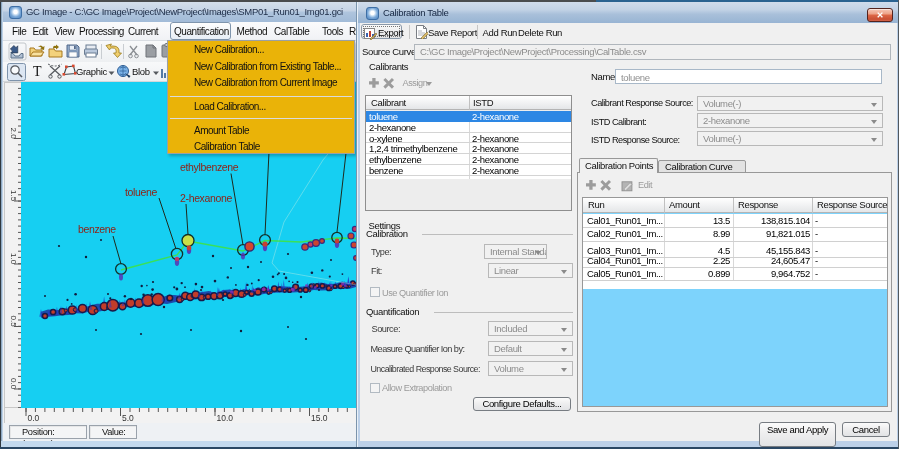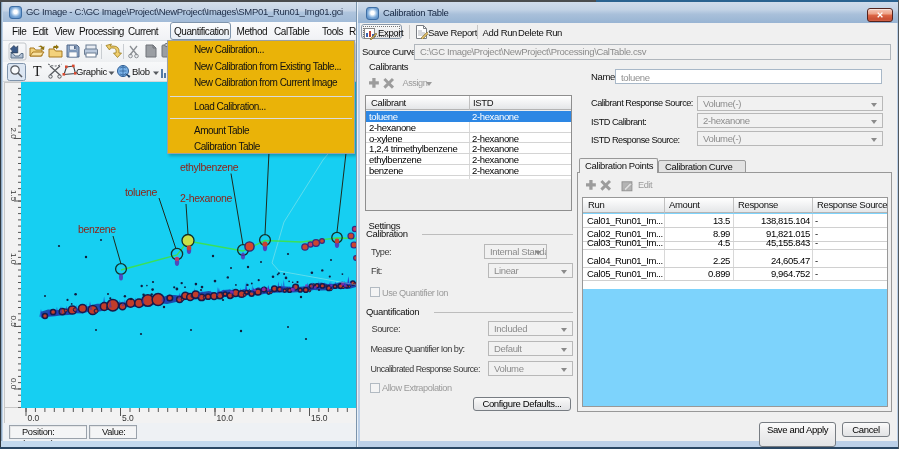--- a/index.html
+++ b/index.html
@@ -760,21 +760,21 @@
               <u>13.5</u>
               <s>138,815.104</s>
               <b>-</b>
             </div>
         <div class="prow" style="top:30.4px">
               <i>Cal02_Run01_Im...</i>
               <u>8.99</u>
               <s>91,821.015</s>
               <b>-</b>
             </div>
-        <div class="prow" style="top:39px">
+        <div class="prow" style="top:47px">
               <i>Cal03_Run01_Im...</i>
               <u>4.5</u>
               <s>45,155.843</s>
               <b>-</b>
             </div>
         <div class="prow" style="top:56.8px">
               <i>Cal04_Run01_Im...</i>
               <u>2.25</u>
               <s>24,605.47</s>
               <b>-</b>

